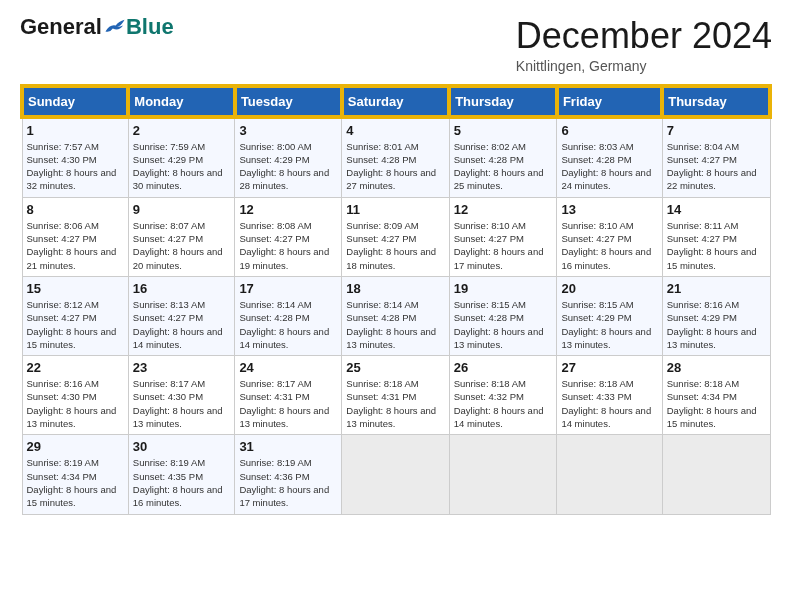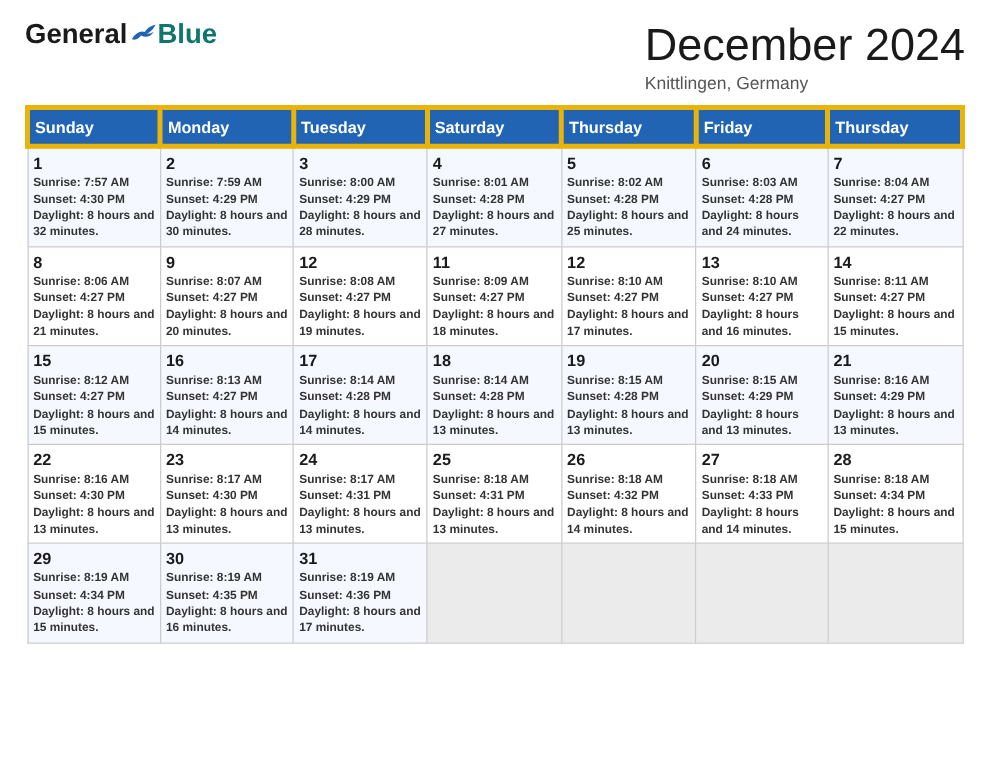--- a/index.html
+++ b/index.html
@@ -82,21 +82,20 @@
       font-size: 13px;
       font-weight: bold;
       color: #1a1a1a;
       display: block;
       margin-bottom: 2px;
     }
     .day-info {
       font-size: 9.5px;
       color: #333;
       line-height: 1.4;
-      font-weight: bold;
     }
     .empty-cell {
       background: #f0f0f0 !important;
     }
     .calendar tbody tr:last-child td.empty-cell {
       background: #ebebeb !important;
     }
   </style>
 </head>
 <body>

